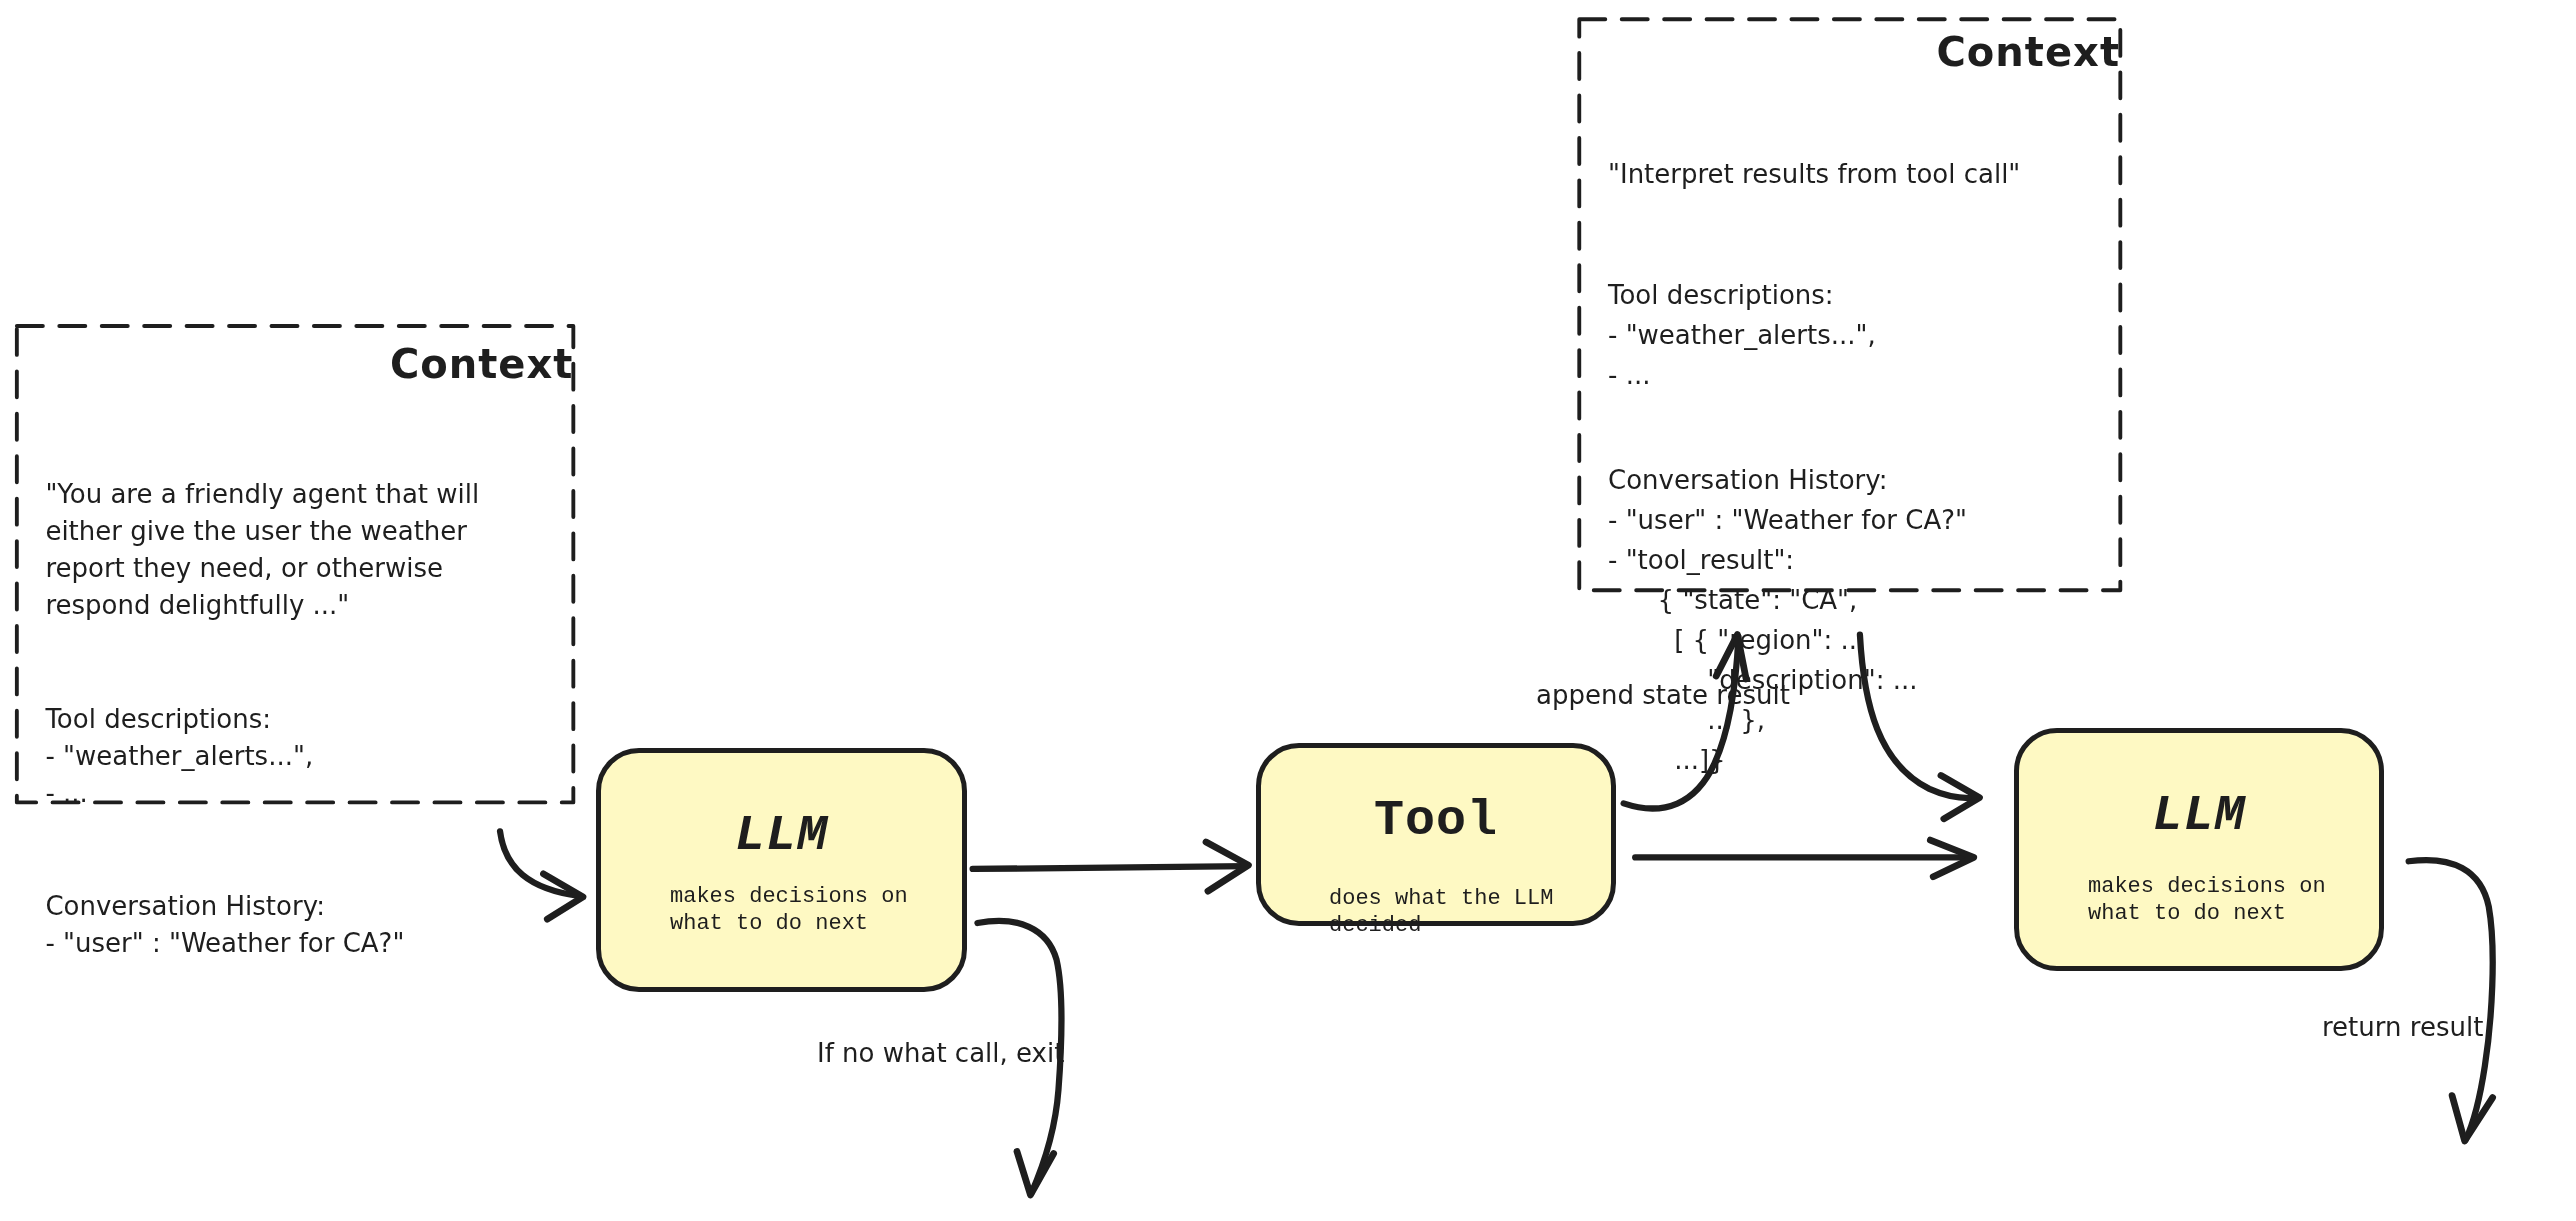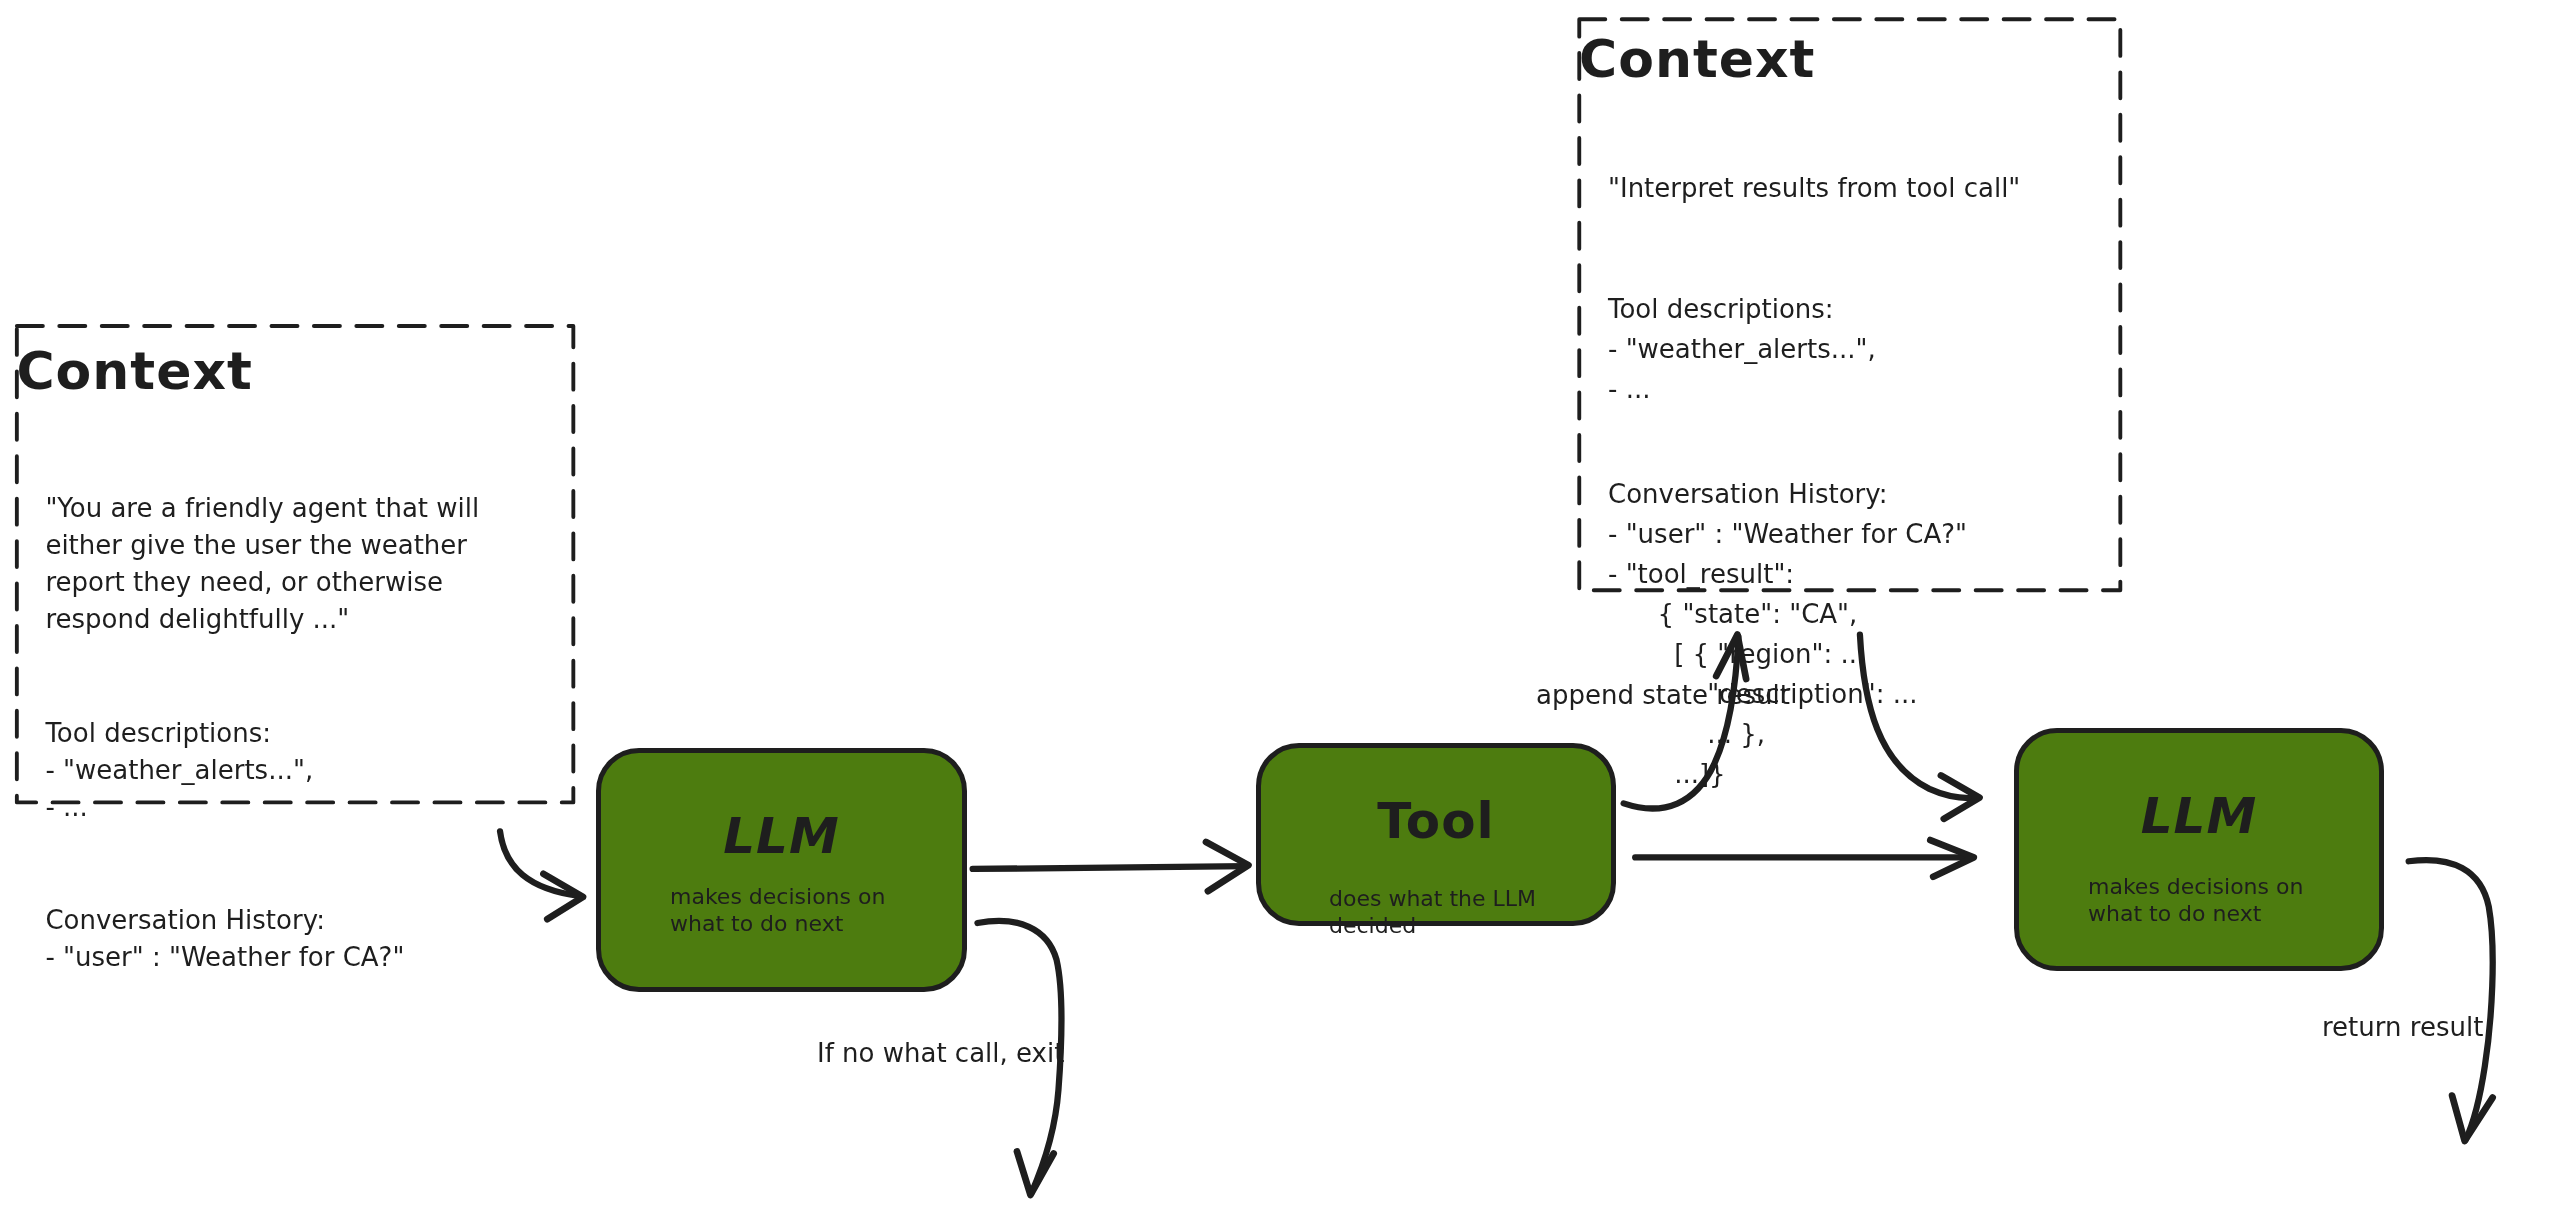--- a/index.html
+++ b/index.html
@@ -32,44 +32,45 @@
     stroke-width: 4;
     stroke-dasharray: 27 17;
   }
   .arrow-shaft { stroke-width: 6.5; }
   .arrow-head  { stroke-width: 7; }
 
   .node {
     position: absolute;
     border: 5.8px solid #1e1e1e;
     border-radius: 43px;
-    background: #4d7c0f;
+    background: #fef9c3;
     box-sizing: border-box;
+    font-family: Liberation Mono, monospace;
   }
   .node-title {
     text-align: center;
     font-size: 50px;
     font-weight: bold;
     letter-spacing: 1px;
   }
   .node-title.slant { font-style: italic; }
   .node-desc {
     position: absolute;
     font-size: 22px;
     line-height: 27px;
     white-space: pre-wrap;
   }
 
   .ctx {
     position: absolute;
     box-sizing: border-box;
   }
   .ctx-title {
-    text-align: left;
-    font-size: 52px;
+    text-align: right;
+    font-size: 40px;
     font-weight: bold;
     letter-spacing: 1px;
   }
   .ctx-body {
     white-space: pre-wrap;
     font-size: 26px;
   }
   .ctx-body p { margin: 0; }
 
   .ctx1 .ctx-title { padding-top: 15.4px; }

